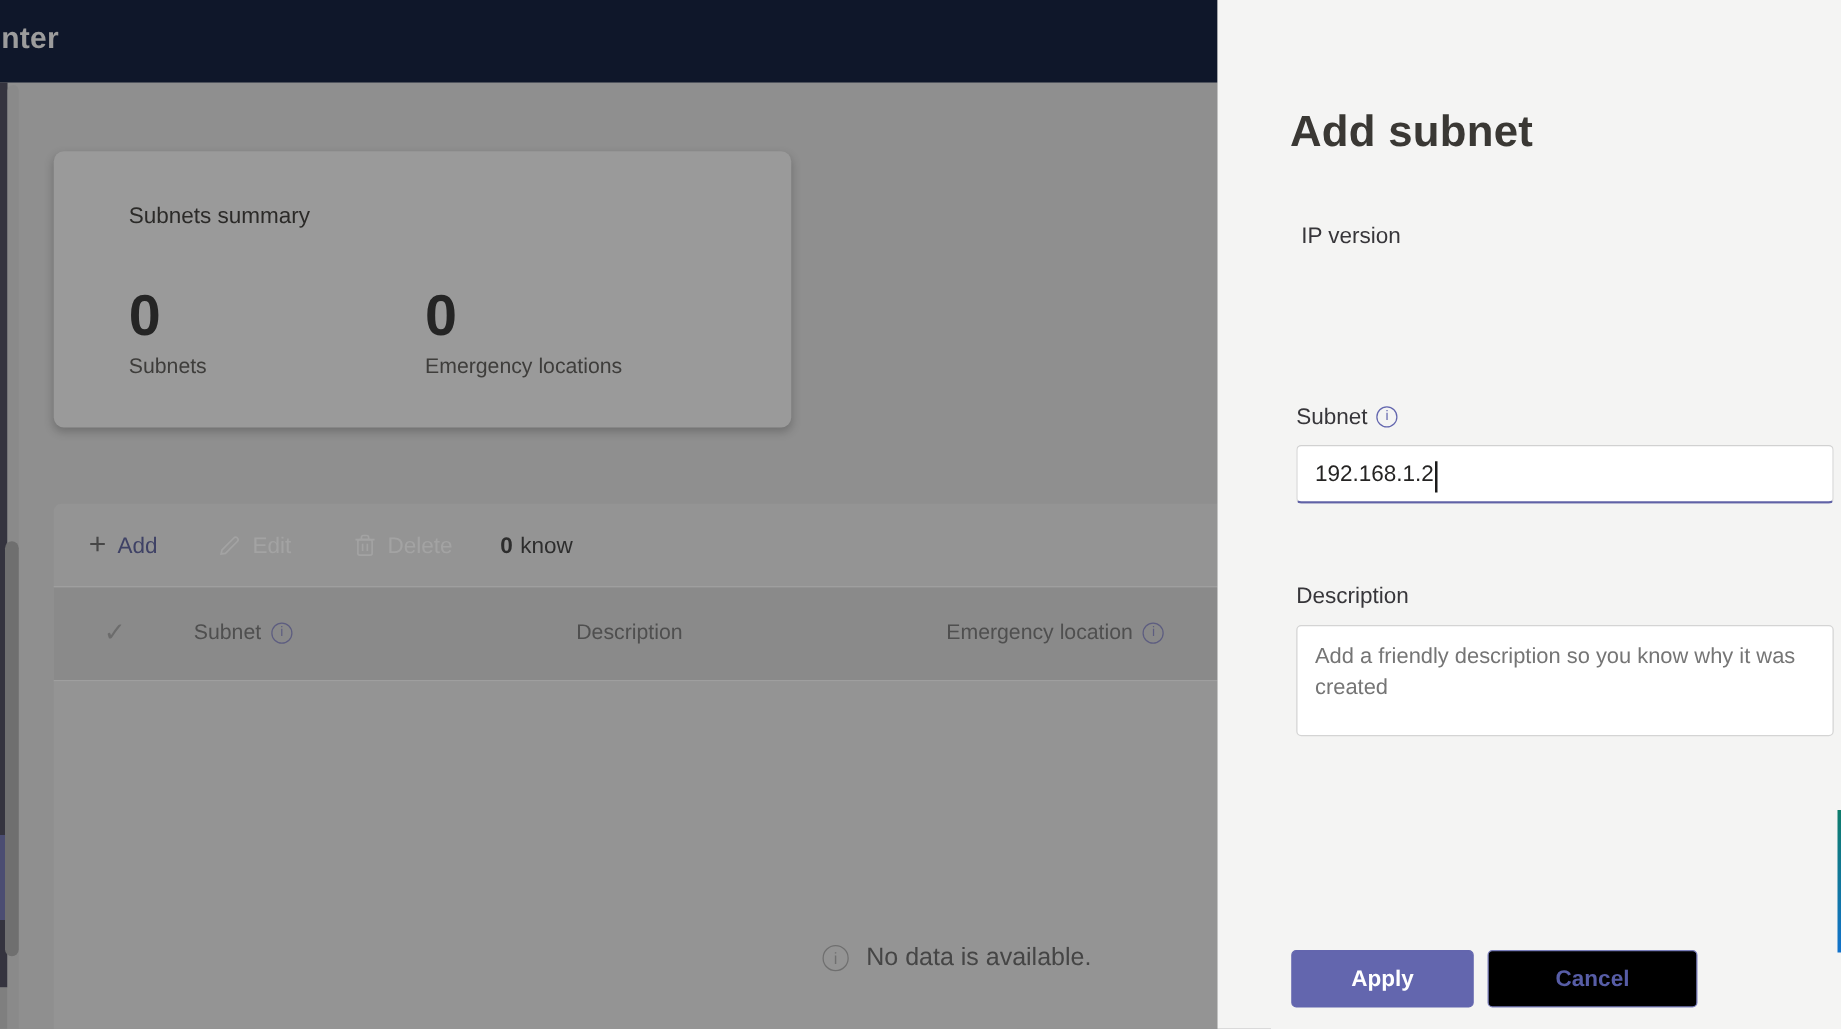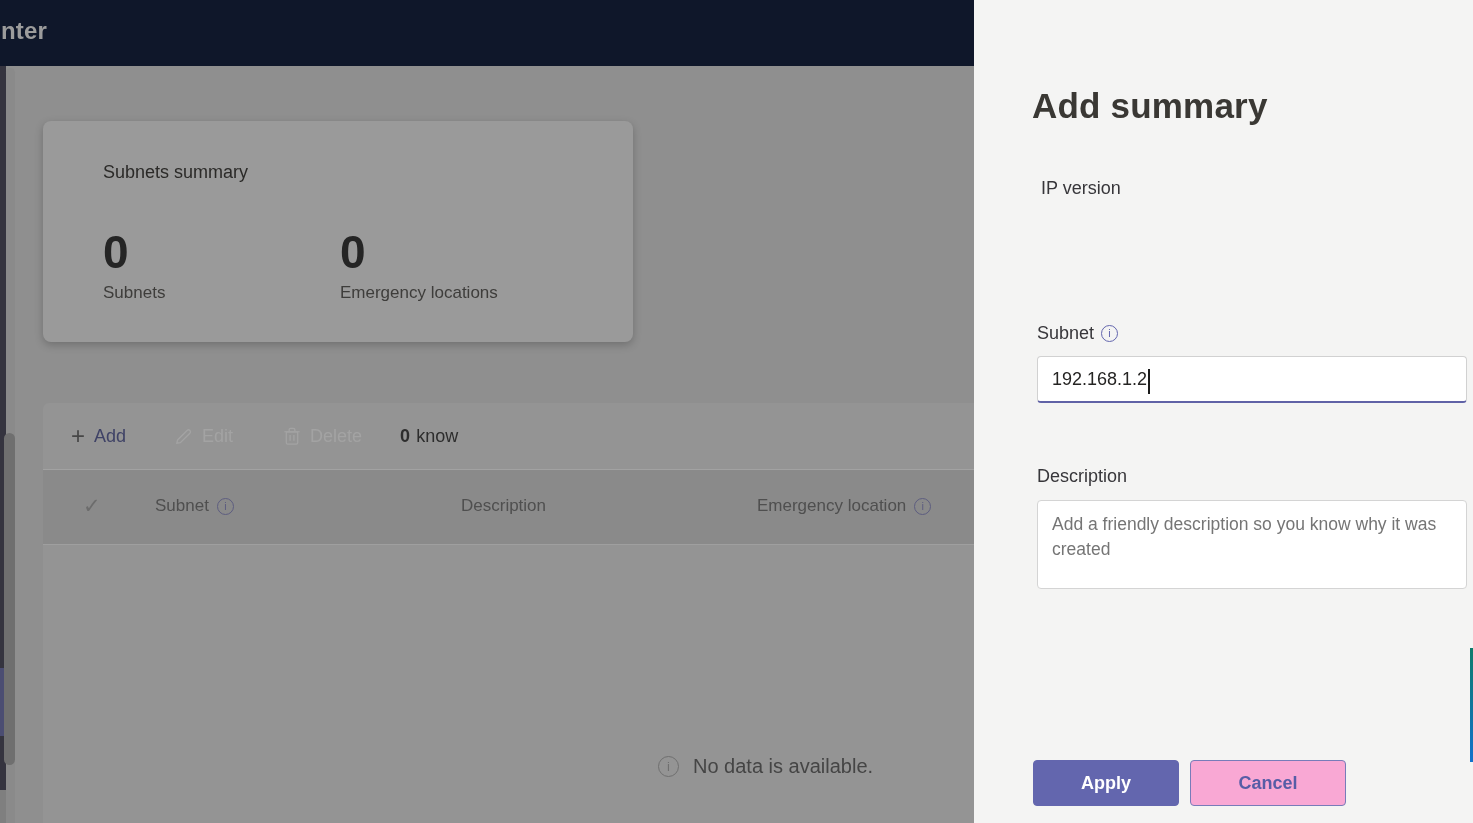--- a/index.html
+++ b/index.html
@@ -79,21 +79,21 @@
   .caret { display:inline-block; width:1.5px; height:25px; background:#1b1b1b; margin-left:1px; }
 
   .textarea { position:absolute; left:63px; top:500px; width:430px; height:89px; background:#fff;
     border:1px solid #d4d4d4; border-radius:4px; resize:none; padding:11px 12px 0 14px;
     font-family:"Liberation Sans", sans-serif; font-size:17.5px; line-height:1.42; color:#252423; outline:none; }
   .textarea::placeholder { color:#757575; opacity:1; }
 
   .btn { position:absolute; top:760px; height:46px; border-radius:4px; font-family:"Liberation Sans", sans-serif;
     font-size:18px; font-weight:700; cursor:pointer; }
   .btn-apply { left:59px; width:146px; background:var(--accent, #6366ae); border:1px solid var(--accent, #6366ae); color:#fff; }
-  .btn-cancel { left:216px; width:156px; background:#f9a8d4; border:1px solid #787cb9; color:#575da6; }
+  .btn-cancel { left:216px; width:168px; background:#000000; border:1px solid #787cb9; color:#575da6; }
 
   .edge-gradient { position:absolute; left:1470px; top:648px; width:3px; height:114px;
     background:linear-gradient(180deg, var(--grad-top, #0e7c6b), var(--grad-bottom, #1272cc)); }
 </style>
 </head>
 <body>
 
 <div class="main">
 
   <div class="topbar">
@@ -166,21 +166,21 @@
     <div class="empty-row">
       <span class="info-dot info-gray">i</span>
       <span>No data is available.</span>
     </div>
 
   </div>
 </div>
 
 <div class="panel">
 
-  <div class="panel-title">Add summary</div>
+  <div class="panel-title">Add subnet</div>
 
   <div class="field-label lbl-ip">IP version</div>
 
   <div class="field-label lbl-subnet">
     <span>Subnet</span>
     <span class="info-dot info-purple">i</span>
   </div>
   <div class="text-input">
     <span>192.168.1.2</span>
     <span class="caret"></span>

